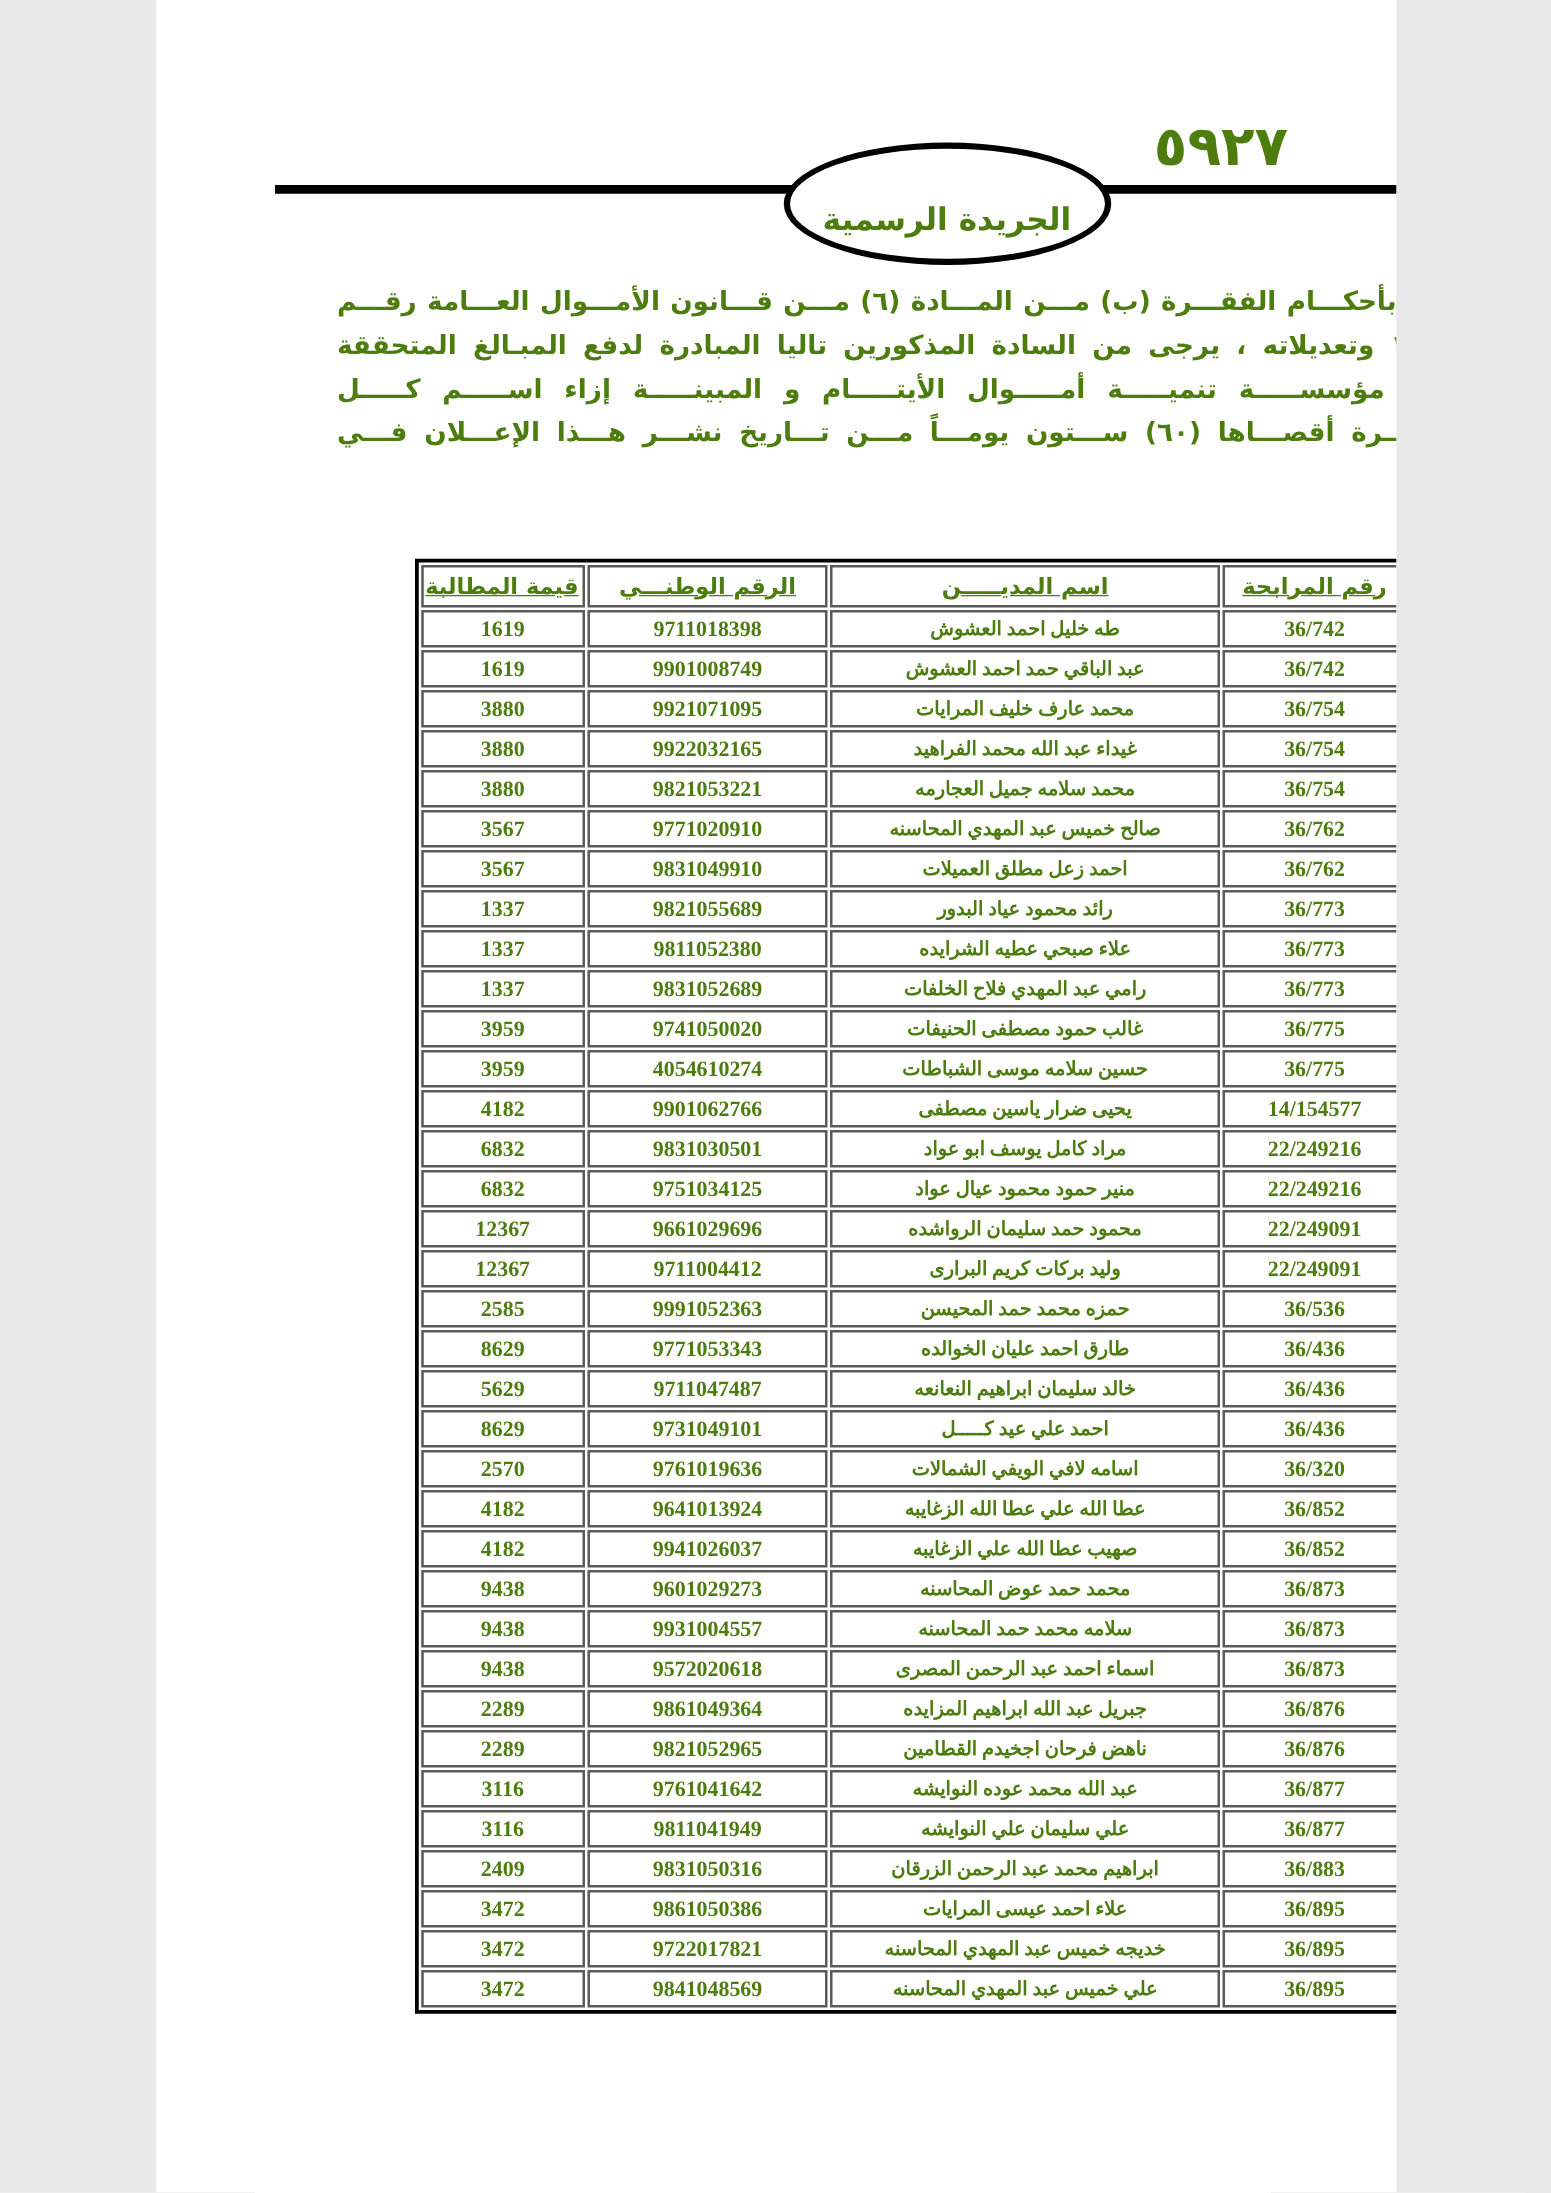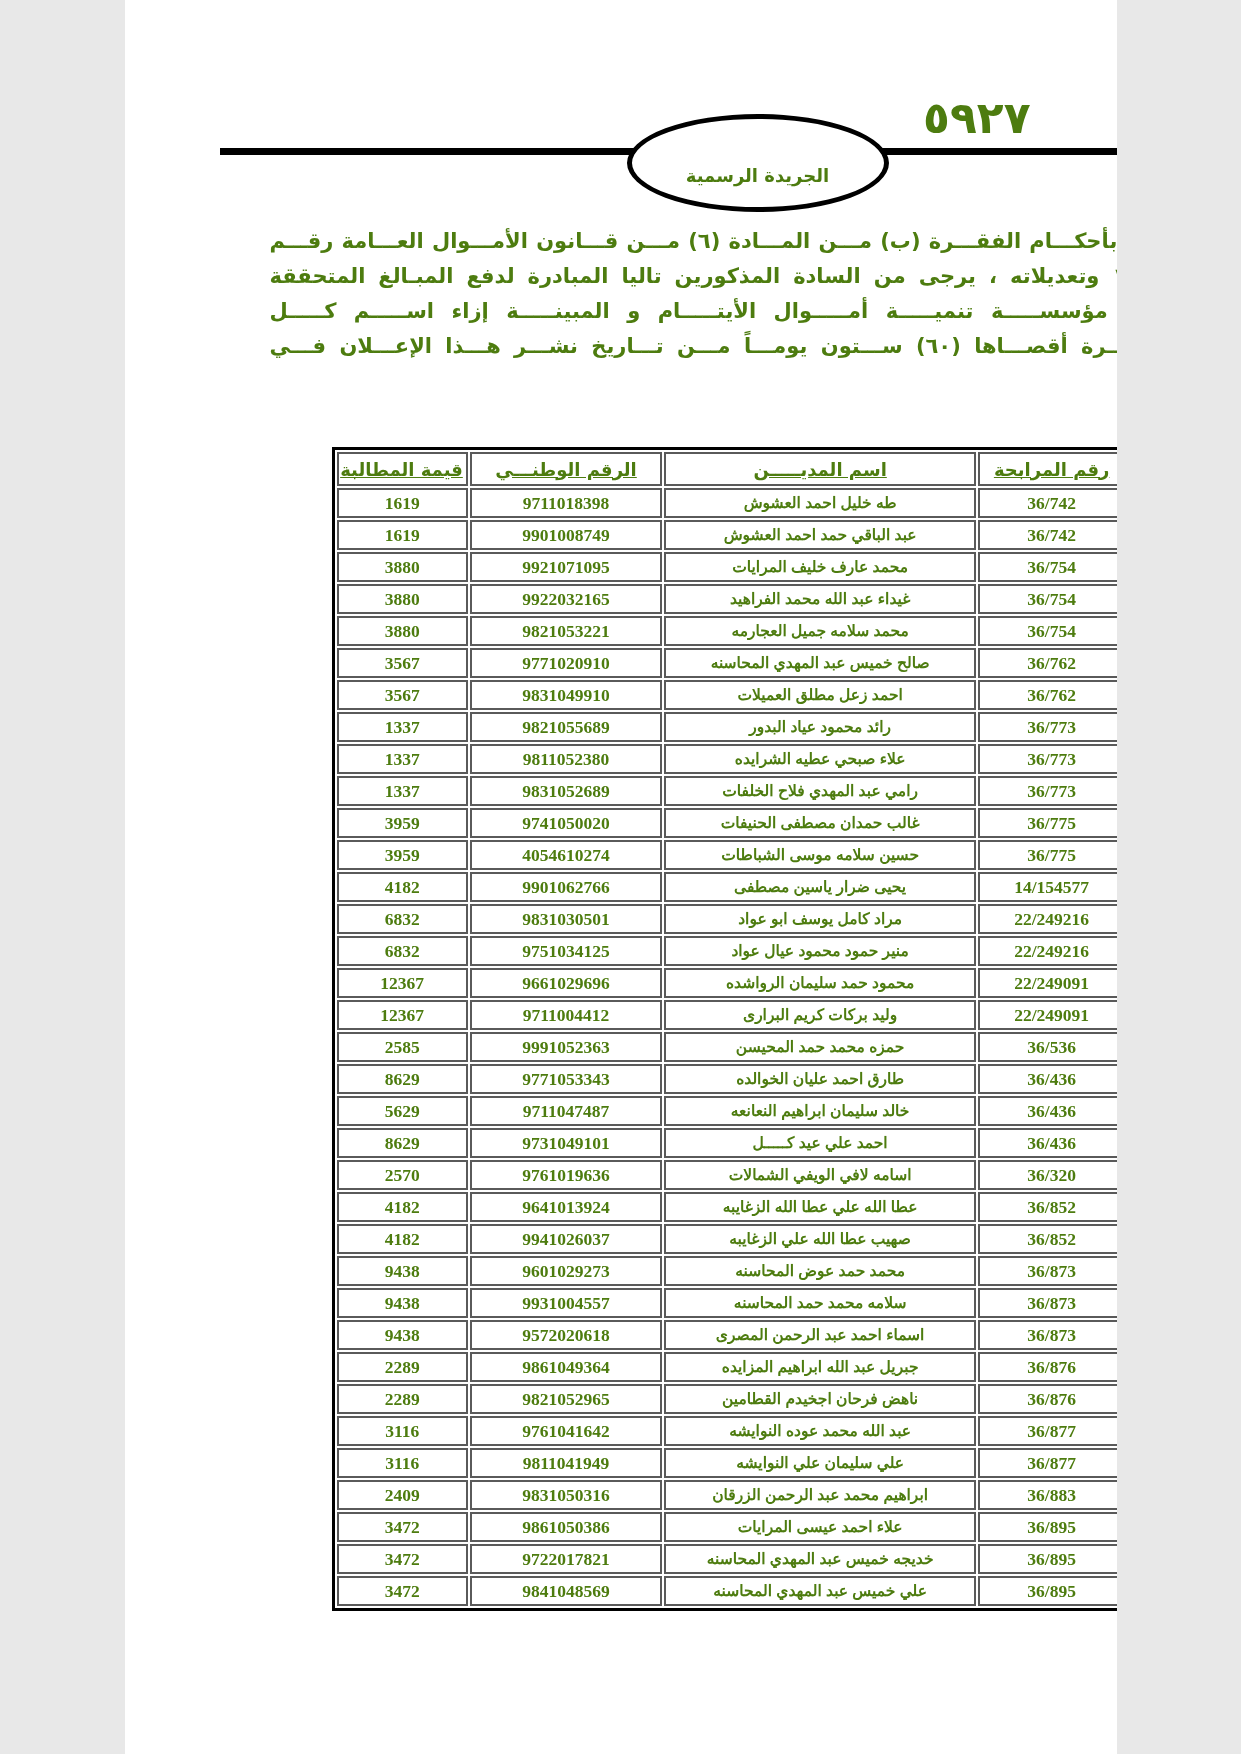--- a/index.html
+++ b/index.html
@@ -43,21 +43,21 @@
     border: 5px solid #000;
     border-radius: 50%;
     box-sizing: border-box;
     z-index: 2;
     display: flex;
     align-items: center;
     justify-content: center;
     padding-top: 24px;
   }
   .gazette-oval span {
-    font-size: 18px;
+    font-size: 25px;
     font-weight: bold;
     white-space: nowrap;
   }
   
   .notice {
     position: absolute;
     top: 224px;
     left: 145px;
     width: 965px;
     font-weight: bold;
@@ -102,21 +102,21 @@
     font-size: 18px;
     font-family: "DejaVu Sans", sans-serif;
     text-decoration: underline;
   }
   .debtors-table td { height: 26px; }
   td.num {
     font-family: "Liberation Serif", "DejaVu Serif", serif;
     font-size: 17.5px;
   }
   td.name {
-    font-family: Liberation Sans, sans-serif;
+    font-family: Liberation Serif, serif;
     font-size: 15.5px;
   }
 </style>
 </head>
 <body>
 
 <div class="page">
 
   <div class="page-number">٥٩٢٧</div>
 
@@ -217,21 +217,21 @@
         <tr>
       <td class="num">10</td>
       <td class="num">36/773</td>
       <td class="name">رامي عبد المهدي فلاح الخلفات</td>
       <td class="num">9831052689</td>
       <td class="num">1337</td>
     </tr>
         <tr>
       <td class="num">11</td>
       <td class="num">36/775</td>
-      <td class="name">غالب حمدان مصطفى الحنيفات</td>
+      <td class="name">غالب حمود مصطفى الحنيفات</td>
       <td class="num">9741050020</td>
       <td class="num">3959</td>
     </tr>
         <tr>
       <td class="num">12</td>
       <td class="num">36/775</td>
       <td class="name">حسين سلامه موسى الشباطات</td>
       <td class="num">4054610274</td>
       <td class="num">3959</td>
     </tr>

